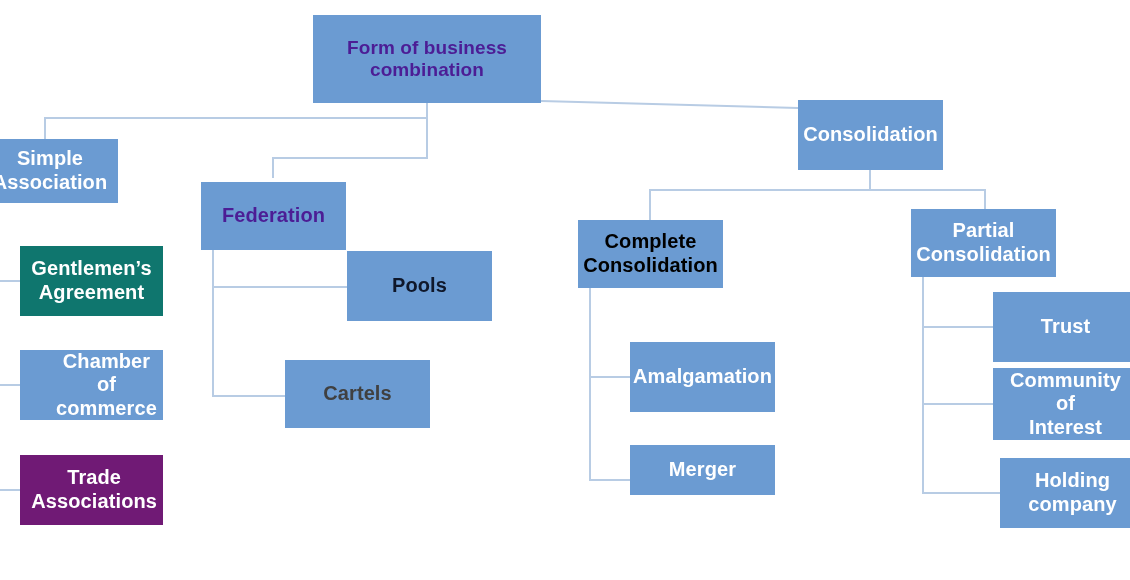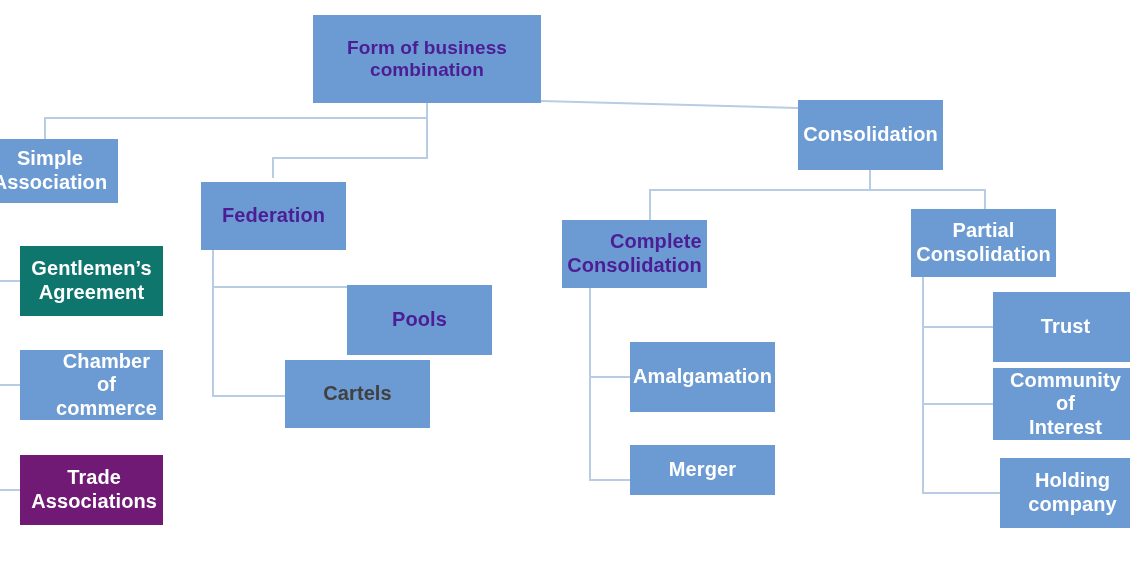--- a/index.html
+++ b/index.html
@@ -71,24 +71,24 @@
 combination</span></div>
       <div class="node" style="left: -18px; top: 139px; width: 136px; height: 64px; background: rgb(107, 155, 210); color: rgb(255, 255, 255);"><span>Simple
 Association</span></div>
       <div class="node" style="left: 20px; top: 246px; width: 143px; height: 70px; background: #0f766e; color: rgb(255, 255, 255);"><span>Gentlemen’s
 Agreement</span></div>
       <div class="node" style="left: 20px; top: 350px; width: 143px; height: 70px; background: rgb(107, 155, 210); color: rgb(255, 255, 255); padding-left: 36px;"><span>Chamber of
 commerce</span></div>
       <div class="node" style="left: 20px; top: 455px; width: 143px; height: 70px; background: #701a75; color: rgb(255, 255, 255); justify-content: flex-end;"><span>Trade
 Associations</span></div>
       <div class="node" style="left: 201px; top: 182px; width: 145px; height: 68px; background: rgb(107, 155, 210); color: #4c1d95;"><span>Federation</span></div>
-      <div class="node" style="left: 347px; top: 251px; width: 145px; height: 70px; background: rgb(107, 155, 210); color: #4c1d95; margin-top: 34px;"><span>Pools</span></div>
+      <div class="node" style="left: 347px; top: 251px; width: 145px; height: 70px; background: rgb(107, 155, 210); color: #0f172a;"><span>Pools</span></div>
       <div class="node" style="left: 285px; top: 360px; width: 145px; height: 68px; background: rgb(107, 155, 210); color: #404040;"><span>Cartels</span></div>
       <div class="node" style="left: 798px; top: 100px; width: 145px; height: 70px; background: rgb(107, 155, 210); color: rgb(255, 255, 255);"><span>Consolidation</span></div>
-      <div class="node" style="left: 562px; top: 220px; width: 145px; height: 68px; background: rgb(107, 155, 210); color: #4c1d95; text-align: right;"><span>Complete
+      <div class="node" style="left: 578px; top: 220px; width: 145px; height: 68px; background: rgb(107, 155, 210); color: #000000;"><span>Complete
 Consolidation</span></div>
       <div class="node" style="left: 630px; top: 342px; width: 145px; height: 70px; background: rgb(107, 155, 210); color: rgb(255, 255, 255);"><span>Amalgamation</span></div>
       <div class="node" style="left: 630px; top: 445px; width: 145px; height: 50px; background: rgb(107, 155, 210); color: rgb(255, 255, 255);"><span>Merger</span></div>
       <div class="node" style="left: 911px; top: 209px; width: 145px; height: 68px; background: rgb(107, 155, 210); color: rgb(255, 255, 255);"><span>Partial
 Consolidation</span></div>
       <div class="node" style="left: 993px; top: 292px; width: 145px; height: 70px; background: rgb(107, 155, 210); color: rgb(255, 255, 255);"><span>Trust</span></div>
       <div class="node" style="left: 993px; top: 368px; width: 145px; height: 72px; background: rgb(107, 155, 210); color: rgb(255, 255, 255);"><span>Community of
 Interest</span></div>
       <div class="node" style="left: 1000px; top: 458px; width: 145px; height: 70px; background: rgb(107, 155, 210); color: rgb(255, 255, 255);"><span>Holding
 company</span></div>

